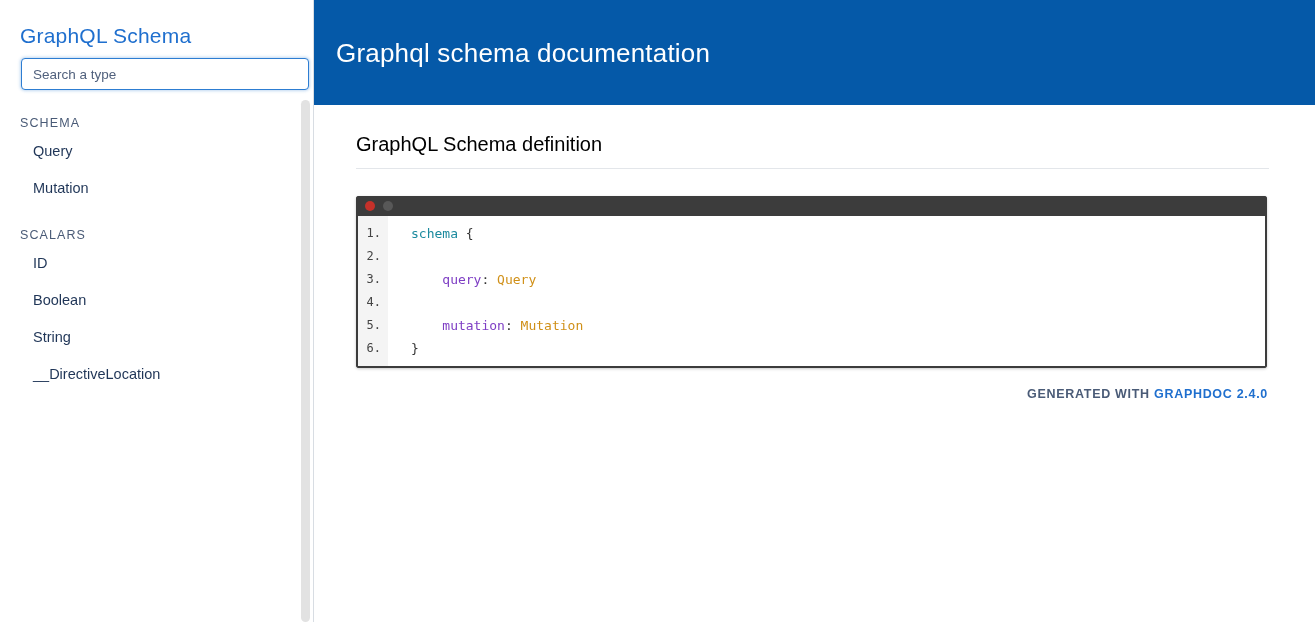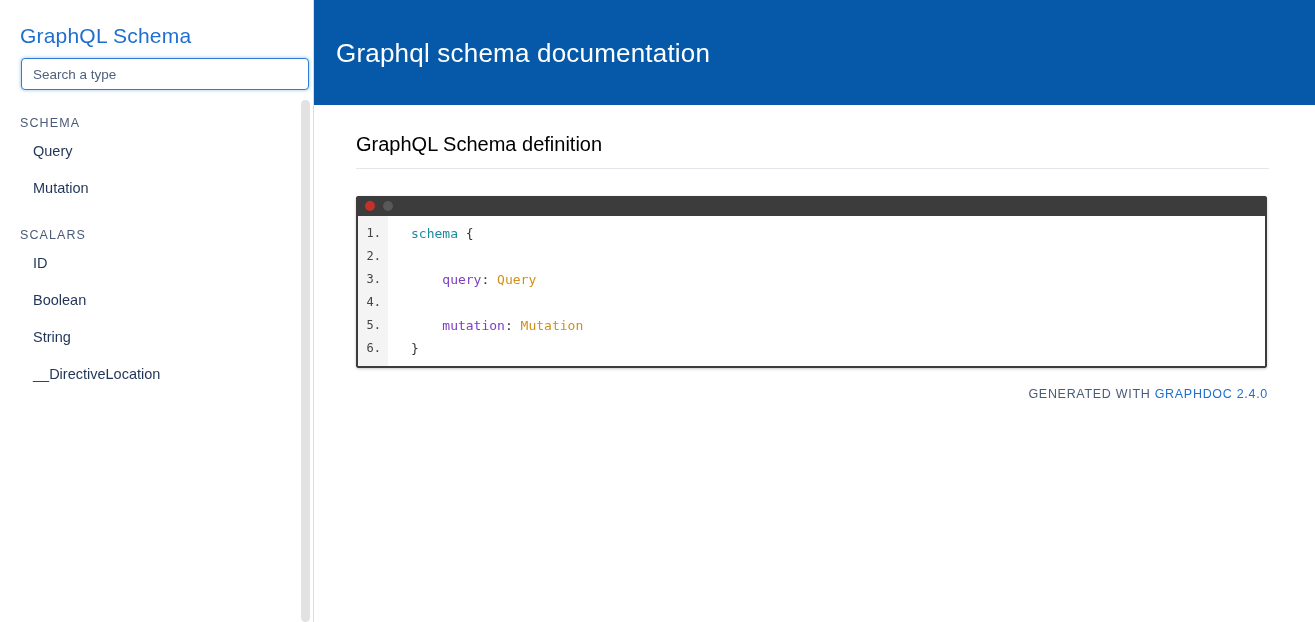--- a/index.html
+++ b/index.html
@@ -209,20 +209,21 @@
 
   
   .generated {
     margin-top: 19px;
     text-align: right;
     font-size: 12.5px;
     letter-spacing: 0.7px;
     color: #4a5b77;
     text-transform: uppercase;
     padding-right: 1px;
+    font-weight: bold;
   }
   .generated a {
     color: #1f6fce;
     text-decoration: none;
   }
 </style>
 </head>
 <body>
 
 <div class="app">

